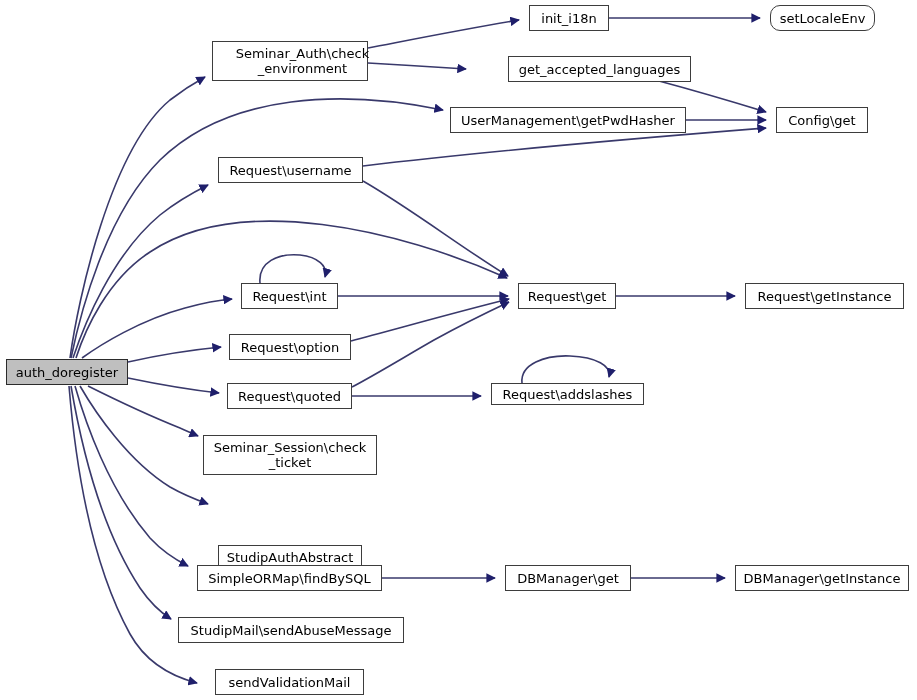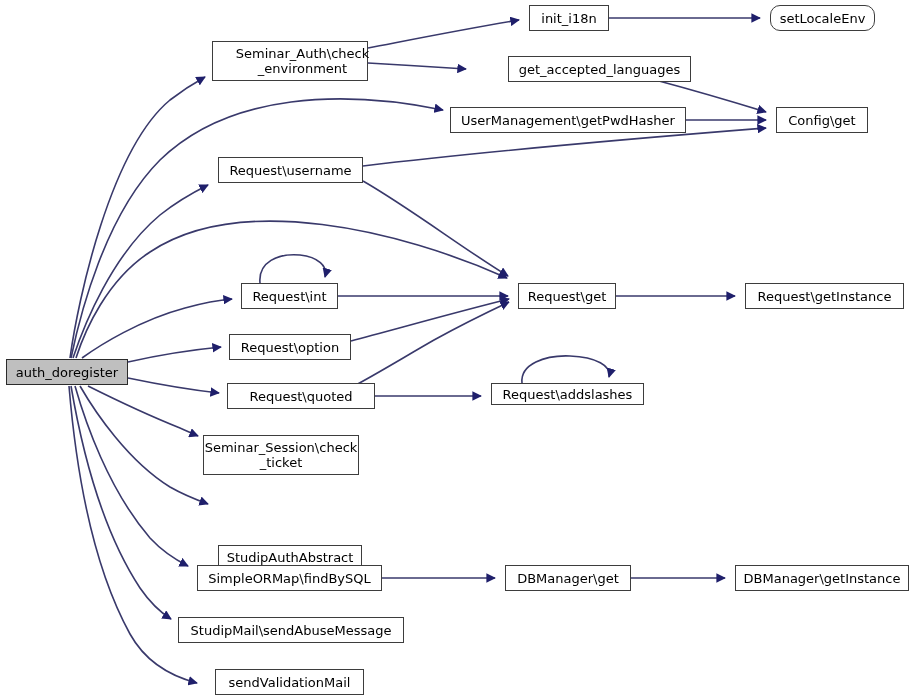--- a/index.html
+++ b/index.html
@@ -129,23 +129,23 @@
       <div class="node" style="left: 529px; top: 5px; width: 80px; height: 26px;"><span class="node-label">init_i18n</span></div>
       <div class="node" style="left: 770px; top: 5px; width: 105px; height: 26px; border-radius: 10px;"><span class="node-label">setLocaleEnv</span></div>
       <div class="node" style="left: 476px; top: 56px; width: 183px; height: 26px; margin-left: 32px;"><span class="node-label">get_accepted_languages</span></div>
       <div class="node" style="left: 450px; top: 107px; width: 236px; height: 26px;"><span class="node-label">UserManagement\getPwdHasher</span></div>
       <div class="node" style="left: 776px; top: 107px; width: 92px; height: 26px;"><span class="node-label">Config\get</span></div>
       <div class="node" style="left: 218px; top: 157px; width: 145px; height: 26px;"><span class="node-label">Request\username</span></div>
       <div class="node" style="left: 241px; top: 283px; width: 97px; height: 26px;"><span class="node-label">Request\int</span></div>
       <div class="node" style="left: 518px; top: 283px; width: 98px; height: 26px;"><span class="node-label">Request\get</span></div>
       <div class="node" style="left: 745px; top: 283px; width: 159px; height: 26px;"><span class="node-label">Request\getInstance</span></div>
       <div class="node" style="left: 229px; top: 334px; width: 122px; height: 26px;"><span class="node-label">Request\option</span></div>
-      <div class="node" style="left: 227px; top: 383px; width: 148px; height: 26px;"><span class="node-label">Request\quoted</span></div>
+      <div class="node" style="left: 227px; top: 383px; width: 125px; height: 26px;"><span class="node-label">Request\quoted</span></div>
       <div class="node" style="left: 491px; top: 383px; width: 153px; height: 22px;"><span class="node-label">Request\addslashes</span></div>
-      <div class="node" style="left: 203px; top: 435px; width: 156px; height: 40px;"><span class="node-label">Seminar_Session\check
+      <div class="node" style="left: 203px; top: 435px; width: 174px; height: 40px;"><span class="node-label">Seminar_Session\check
 _ticket</span></div>
       <div class="node" style="left: 218px; top: 497px; width: 144px; height: 40px; margin-top: 48px;"><span class="node-label">StudipAuthAbstract
 \CheckUsername</span></div>
       <div class="node" style="left: 197px; top: 565px; width: 185px; height: 26px; align-items: center;"><span class="node-label">SimpleORMap\findBySQL</span></div>
       <div class="node" style="left: 505px; top: 565px; width: 126px; height: 26px;"><span class="node-label">DBManager\get</span></div>
       <div class="node" style="left: 735px; top: 565px; width: 174px; height: 26px;"><span class="node-label">DBManager\getInstance</span></div>
       <div class="node" style="left: 178px; top: 617px; width: 226px; height: 26px;"><span class="node-label">StudipMail\sendAbuseMessage</span></div>
       <div class="node" style="left: 215px; top: 669px; width: 149px; height: 26px;"><span class="node-label">sendValidationMail</span></div>
     </div>
 

